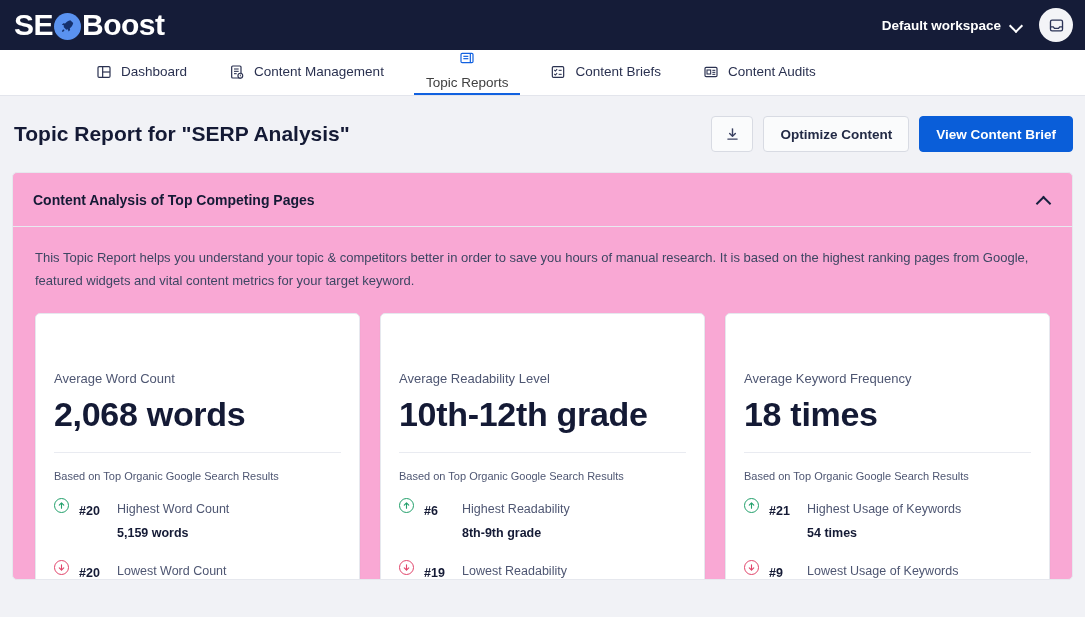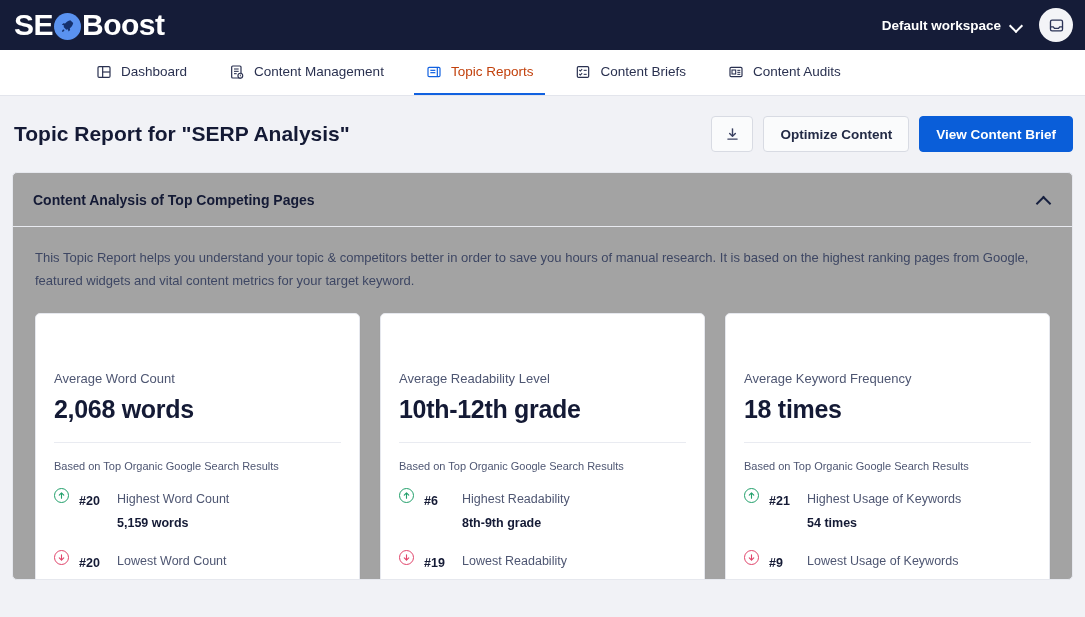--- a/index.html
+++ b/index.html
@@ -132,23 +132,24 @@
     gap: 9px;
     padding: 0 12px;
     margin-right: 18px;
     font-size: 13.5px;
     color: #2a3150;
     cursor: pointer;
     border-bottom: 2.5px solid transparent;
     white-space: nowrap;
   }
   .nav-item.active {
-    color: #c2410c;
+    color: #404040;
     border-bottom-color: #1161e0;
     font-weight: normal;
+    flex-direction: column;
   }
   .nav-ico { width: 16px; height: 16px; display: block; flex: none; }
 
   
   .page-head {
     height: 76px;
     display: flex;
     align-items: center;
     padding: 0 12px 0 14px;
   }
@@ -190,21 +191,21 @@
     padding: 0 16px;
     background: #0a5ed9;
     border: 1px solid #0a5ed9;
     color: #ffffff;
     font-weight: bold;
   }
 
   
   .panel {
     margin: 0 12px;
-    background: #a3a3a3;
+    background: #f9a8d4;
     border: 1px solid #e6e8ee;
     border-radius: 5px;
     height: 408px;
     overflow: hidden;
   }
   .panel-head {
     height: 54px;
     display: flex;
     align-items: center;
     padding: 0 20px;
@@ -253,21 +254,21 @@
     padding: 17px 18px 18px 18px;
     min-height: 248px;
   }
   .card-label {
     font-size: 13px;
     color: #4e5672;
     margin-bottom: 9px;
     margin-top: 40px;
   }
   .card-value {
-    font-size: 25px;
+    font-size: 34px;
     font-weight: bold;
     color: #141a35;
     letter-spacing: -0.3px;
     padding-bottom: 18px;
     border-bottom: 1px solid #e9ebf1;
   }
   .card-sub {
     font-size: 11px;
     color: #4e5672;
     margin: 17px 0 14px 0;

